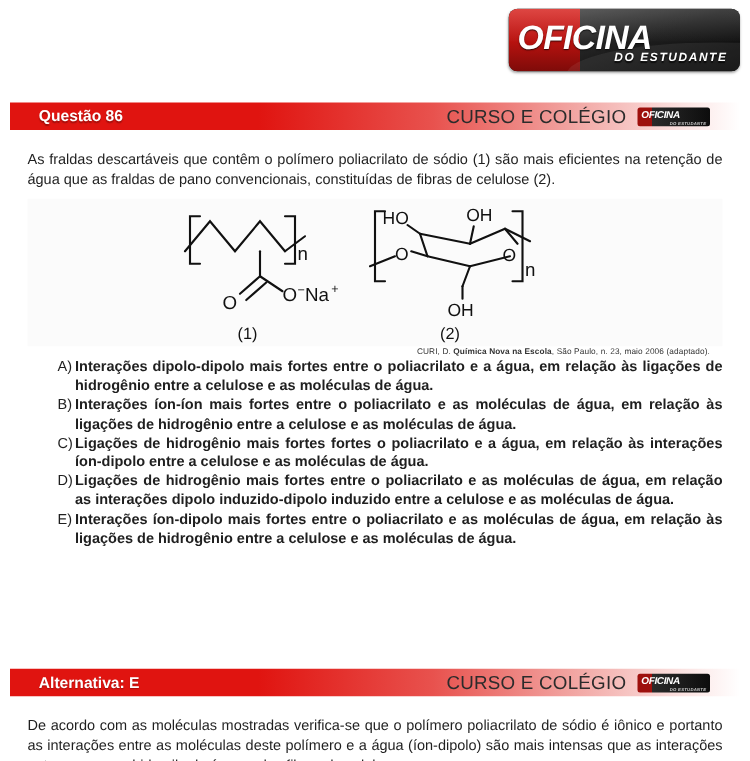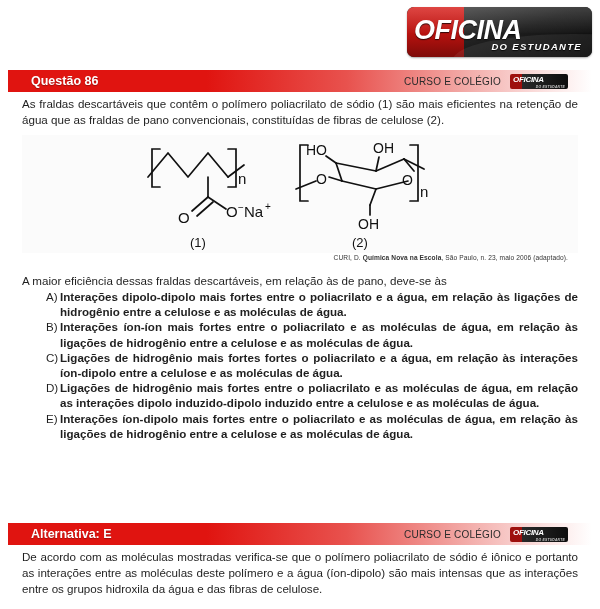--- a/index.html
+++ b/index.html
@@ -80,21 +80,21 @@
     font-weight: bold;
     font-style: italic;
     letter-spacing: 1.3px;
     color: #ffffff;
     text-shadow: 0 1px 1px rgba(0,0,0,0.8);
   }
 
   
   .bar {
     position: relative;
-    margin: 4px 8px;
+    margin: 16px 8px;
     height: 22px;
     background: linear-gradient(90deg,
                 #e01410 0%, #e01410 34%, #e8524e 58%,
                 #f2a9a6 78%, #fbe2e1 92%, #ffffff 100%);
     display: flex;
     align-items: center;
     gap: 36px;
   }
   .bar .bar-title {
     font-size: 12.5px;
@@ -104,21 +104,21 @@
     text-shadow: 0 1px 1px rgba(0,0,0,0.3);
     white-space: nowrap;
   }
   .bar .bar-right {
     margin-left: auto;
     display: flex;
     align-items: center;
     padding-right: 24px;
   }
   .bar .bar-sub {
-    font-size: 10px;
+    font-size: 15px;
     color: #2b2b2b;
     letter-spacing: 0.2px;
     white-space: nowrap;
   }
   .mini-logo {
     margin-left: 9px;
     width: 58px;
     height: 15px;
     border-radius: 2px;
     background: linear-gradient(90deg, #9e100d 0%, #9e100d 20%, #2a2a2a 20%, #0d0d0d 100%);
@@ -318,21 +318,20 @@
         <text x="290" y="62" font-size="15">n</text>
         <text x="222" y="112" font-size="13">(2)</text>
       </g>
     </svg>
   </div>
 
   <div class="citation">
     <span>CURI, D. </span><b>Química Nova na Escola</b><span>, São Paulo, n. 23, maio 2006 (adaptado).</span>
   </div>
 
-  <div class="stem">A maior eficiência dessas fraldas descartáveis, em relação às de pano, deve-se às</div>
 
   <div class="options">
     <div class="option">
       <span class="opt-letter">A)</span>
       <span class="opt-text">Interações dipolo-dipolo mais fortes entre o poliacrilato e a água, em relação às ligações de hidrogênio entre a celulose e as moléculas de água.</span>
     </div>
     <div class="option">
       <span class="opt-letter">B)</span>
       <span class="opt-text">Interações íon-íon mais fortes entre o poliacrilato e as moléculas de água, em relação às ligações de hidrogênio entre a celulose e as moléculas de água.</span>
     </div>

